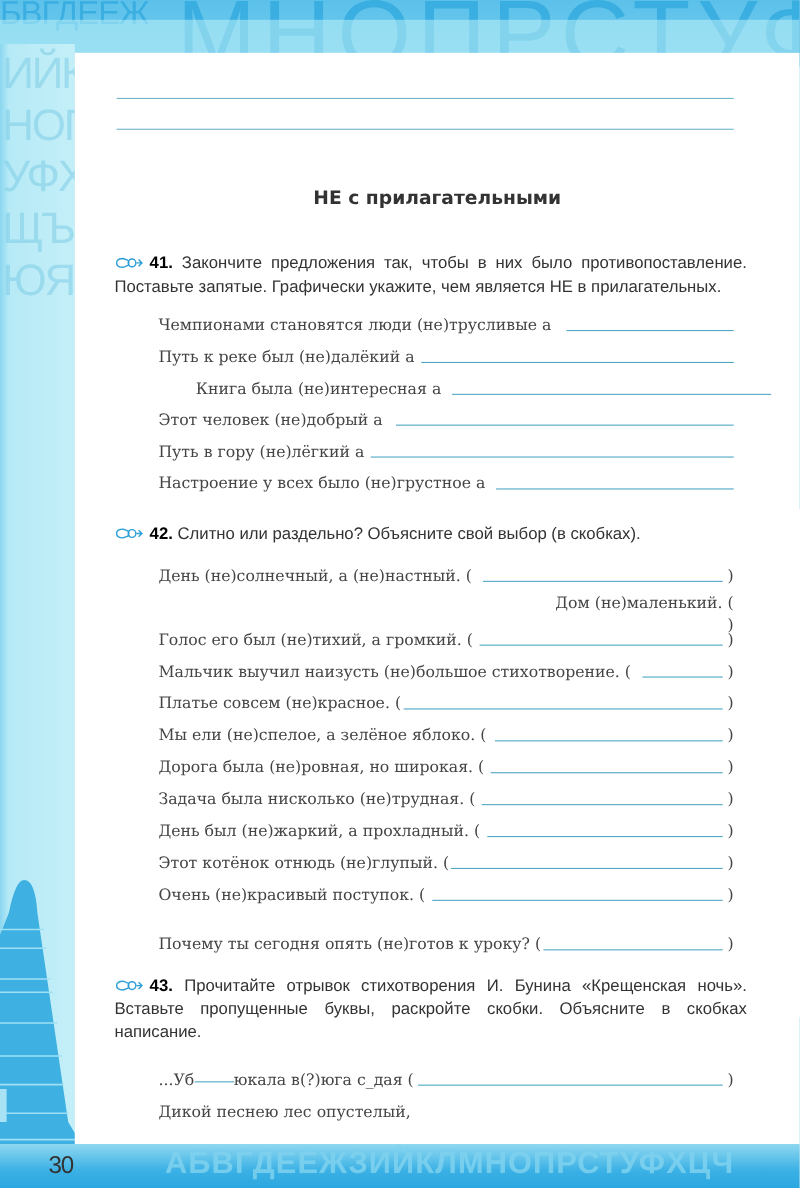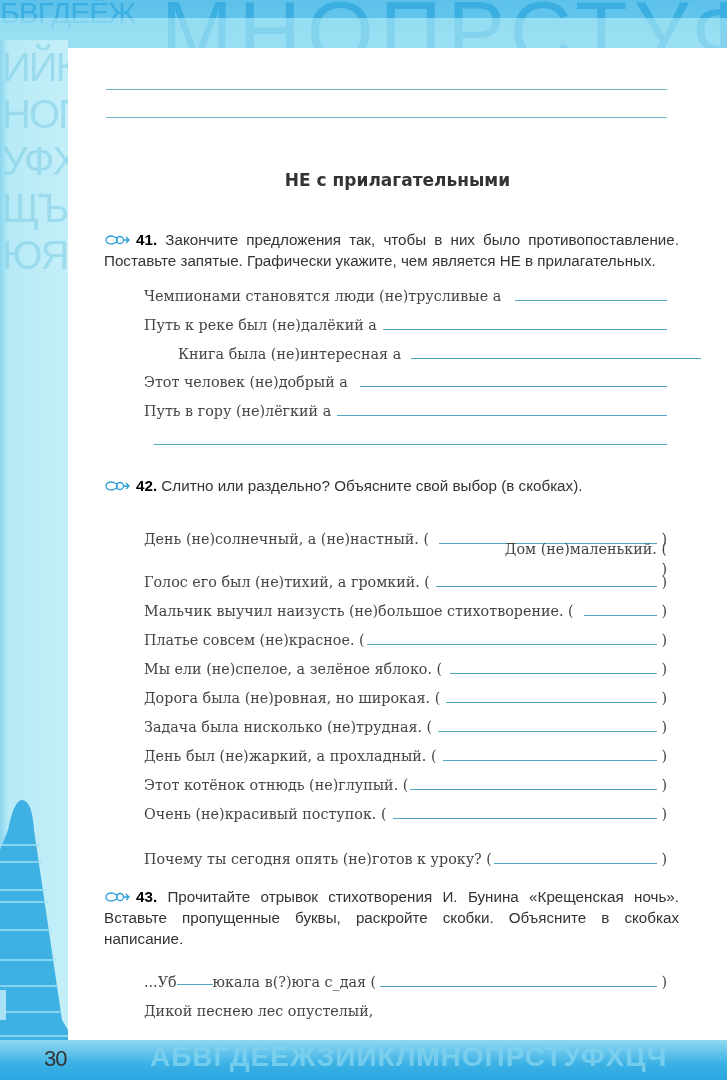--- a/index.html
+++ b/index.html
@@ -139,32 +139,33 @@
     </div>
   <div class="line-row" style="top:322px;">
       <span class="txt">Этот человек (не)добрый а</span>
       <span class="blank" style="margin-left:12px;"></span>
     </div>
   <div class="line-row" style="top:351px;">
       <span class="txt">Путь в гору (не)лёгкий а</span>
       <span class="blank"></span>
     </div>
   <div class="line-row" style="top:380px;">
+      <span class="txt">Настроение у всех было (не)грустное а</span>
       <span class="blank" style="margin-left:10px;"></span>
     </div>
 
   <div class="task-head" style="top:427px;">
     <svg class="task-icon" viewBox="0 0 26 12">
         <path d="M8 2 Q2 2 2 6 Q2 10 8 10 L13 8 L13 4 Z" fill="none" stroke="#2d9fd6" stroke-width="1.3"></path>
         <circle cx="16" cy="6" r="3.5" fill="none" stroke="#2d9fd6" stroke-width="1.3"></circle>
         <path d="M20 6 L25 6 M22 3 L25 6 L22 9" fill="none" stroke="#2d9fd6" stroke-width="1.3"></path>
       </svg><span class="num">42.</span> <span>Слитно или раздельно? Объясните свой выбор (в скобках).</span>
   </div>
 
-  <div class="line-row" style="top:464px;margin-top:15px;">
+  <div class="line-row" style="top:464px;">
       <span class="txt">День (не)солнечный, а (не)настный. (</span>
       <span class="blank" style="margin-left:10px;"></span>
       <span class="paren">)</span>
     </div>
   <div class="line-row" style="top:493px;flex-direction:column;">
       <span class="txt">Дом (не)маленький. (</span>
       <span class="blank" style="margin-left:2px;"></span>
       <span class="paren">)</span>
     </div>
   <div class="line-row" style="top:522px;">

